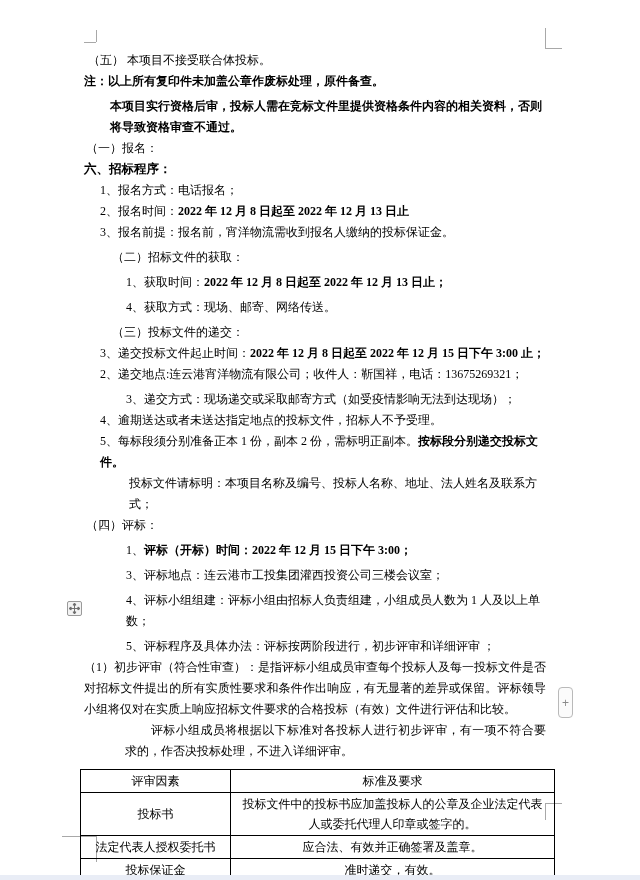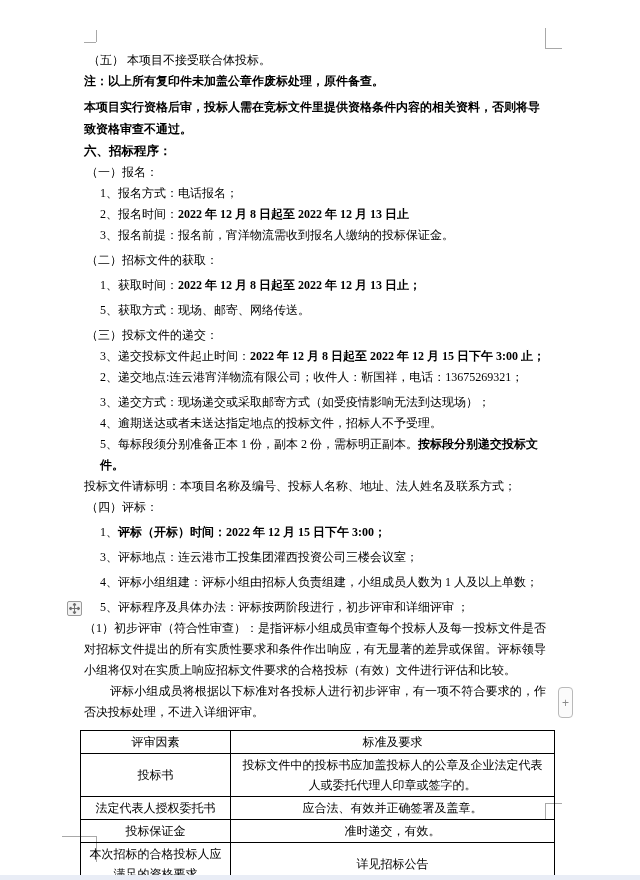--- a/index.html
+++ b/index.html
@@ -15,29 +15,29 @@
     padding:0 94px 0 84px;box-sizing:border-box;
   }
   .line{
     font-size:12px;line-height:21px;
     white-space:normal;
   }
   .line span{font-weight:normal;}
   .line span.b{font-weight:bold;}
   .st-item0{padding-left:4px;margin-top:8px;}
   .st-note{font-weight:bold;}
-  .st-note span{font-weight:bold;font-family:Liberation Mono, monospace;}
+  .st-note span{font-weight:bold;}
   .st-heading{font-weight:bold;font-size:12.5px;}
   .st-heading span{font-weight:bold;}
   .st-sec{padding-left:2px;}
   .st-num{padding-left:16px;}
-  .st-flush{padding-left:0;}
+  .st-flush{padding-left:0;margin-left:45px;}
   .st-para{text-align:justify;}
-  .st-paraind{text-align:justify;text-indent:26px;}
-  .gap{margin-top:4px;}
+  .st-paraind{text-align:justify;text-indent:26px;margin-left:41px;}
+  .gap{margin-top:4px;margin-left:26px;}
 
   
   table.criteria{
     border-collapse:collapse;table-layout:fixed;
     width:475px;margin-left:-4px;margin-top:7px;
     font-size:12px;
   }
   table.criteria th,table.criteria td{
     border:1px solid #000000;
     padding:1px 7px;vertical-align:middle;
@@ -83,28 +83,28 @@
   <div class="cropmark cm-v" style="left:545px;top:803px;height:17px;"></div>
 
   <div class="cropmark cm-h" style="left:62px;top:836px;width:34px;"></div>
   <div class="cropmark cm-v" style="left:96px;top:836px;height:26px;"></div>
 
   <div class="content" id="doc-content">
 
     <div class="line st-item0"><span>（五） 本项目不接受联合体投标。</span></div>
       <div class="line st-note"><span class="b">注：以上所有复印件未加盖公章作废标处理，原件备查。</span></div>
       <div class="line st-note gap"><span class="b">本项目实行资格后审，投标人需在竞标文件里提供资格条件内容的相关资料，否则将导致资格审查不通过。</span></div>
+      <div class="line st-sec"><span>（一）报名：</span></div>
       <div class="line st-heading"><span class="b">六、招标程序：</span></div>
-      <div class="line st-sec"><span>（一）报名：</span></div>
       <div class="line st-num"><span>1、报名方式：电话报名；</span></div>
       <div class="line st-num"><span>2、报名时间：</span><span class="b">2022 年 12 月 8 日起至 2022 年 12 月 13 日止</span></div>
       <div class="line st-num"><span>3、报名前提：报名前，宵洋物流需收到报名人缴纳的投标保证金。</span></div>
       <div class="line st-sec gap"><span>（二）招标文件的获取：</span></div>
       <div class="line st-num gap"><span>1、获取时间：</span><span class="b">2022 年 12 月 8 日起至 2022 年 12 月 13 日止；</span></div>
-      <div class="line st-num gap"><span>5、获取方式：现场、邮寄、网络传送。</span></div>
+      <div class="line st-num gap"><span>4、获取方式：现场、邮寄、网络传送。</span></div>
       <div class="line st-sec gap"><span>（三）投标文件的递交：</span></div>
       <div class="line st-num"><span>3、递交投标文件起止时间：</span><span class="b">2022 年 12 月 8 日起至 2022 年 12 月 15 日下午 3:00 止；</span></div>
       <div class="line st-num"><span>2、递交地点:连云港宵洋物流有限公司；收件人：靳国祥，电话：13675269321；</span></div>
       <div class="line st-num gap"><span>3、递交方式：现场递交或采取邮寄方式（如受疫情影响无法到达现场）；</span></div>
       <div class="line st-num"><span>4、逾期送达或者未送达指定地点的投标文件，招标人不予受理。</span></div>
       <div class="line st-num"><span>5、每标段须分别准备正本 1 份，副本 2 份，需标明正副本。</span><span class="b">按标段分别递交投标文件。</span></div>
       <div class="line st-flush"><span>投标文件请标明：本项目名称及编号、投标人名称、地址、法人姓名及联系方式；</span></div>
       <div class="line st-sec"><span>（四）评标：</span></div>
       <div class="line st-num gap"><span>1、</span><span class="b">评标（开标）时间：2022 年 12 月 15 日下午 3:00；</span></div>
       <div class="line st-num gap"><span>3、评标地点：连云港市工投集团灌西投资公司三楼会议室；</span></div>

